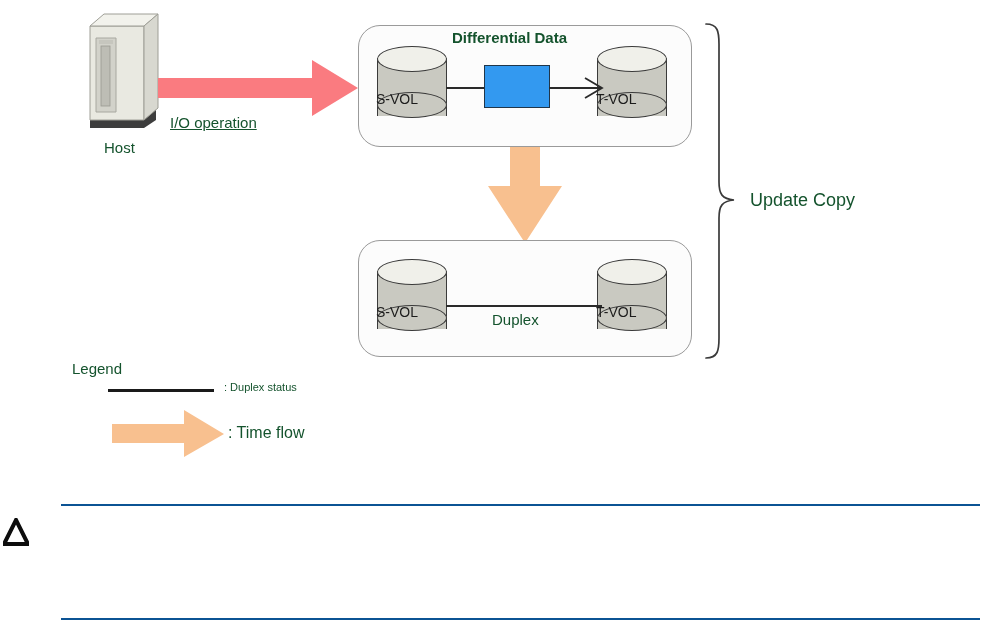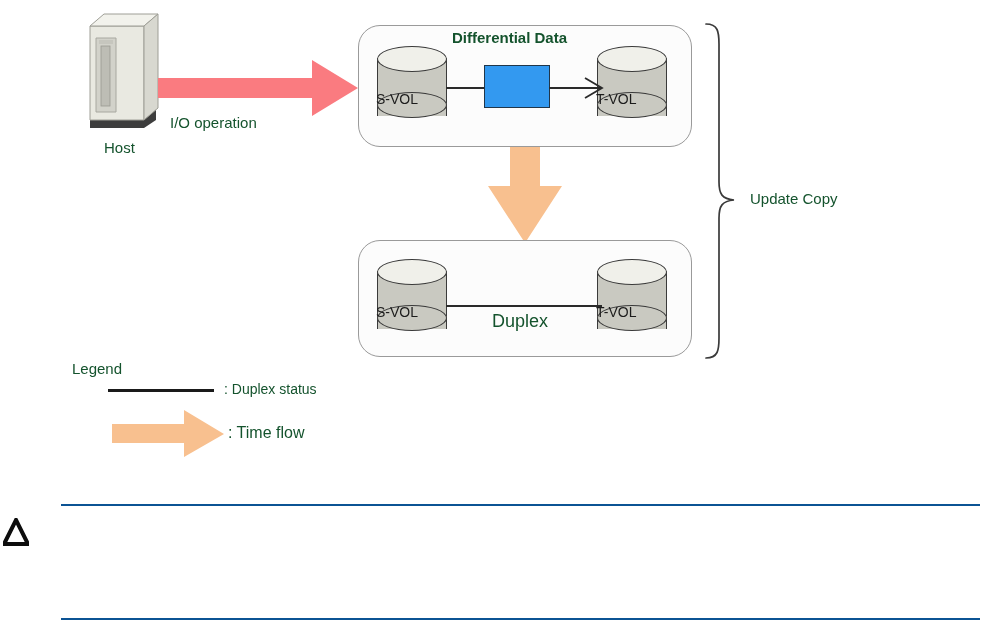--- a/index.html
+++ b/index.html
@@ -34,42 +34,43 @@
     font-family: "Liberation Sans", sans-serif;
     color: #14532d;
   }
   .label-host {
     left: 104px; top: 139px;
     font-size: 15px;
   }
   .label-io {
     left: 170px; top: 114px;
     font-size: 15px;
+    text-decoration: underline;
   }
   .label-diff {
     left: 452px; top: 29px;
     font-size: 15px;
     font-weight: bold;
   }
   .label-duplex {
     left: 492px; top: 311px;
-    font-size: 18px;
+    font-size: 15px;
   }
   .label-update-copy {
     left: 750px; top: 190px;
-    font-size: 15px;
+    font-size: 18px;
   }
   .label-legend {
     left: 72px; top: 334px;
     font-size: 15px;
     margin-top: 26px;
   }
   .label-legend-duplex {
     left: 224px; top: 381px;
-    font-size: 14px;
+    font-size: 11px;
   }
   .label-legend-time {
     left: 228px; top: 424px;
     font-size: 16px;
   }
 
   
   .pair-box {
     position: absolute;
     border: 1.6px solid #9a9a9a;

